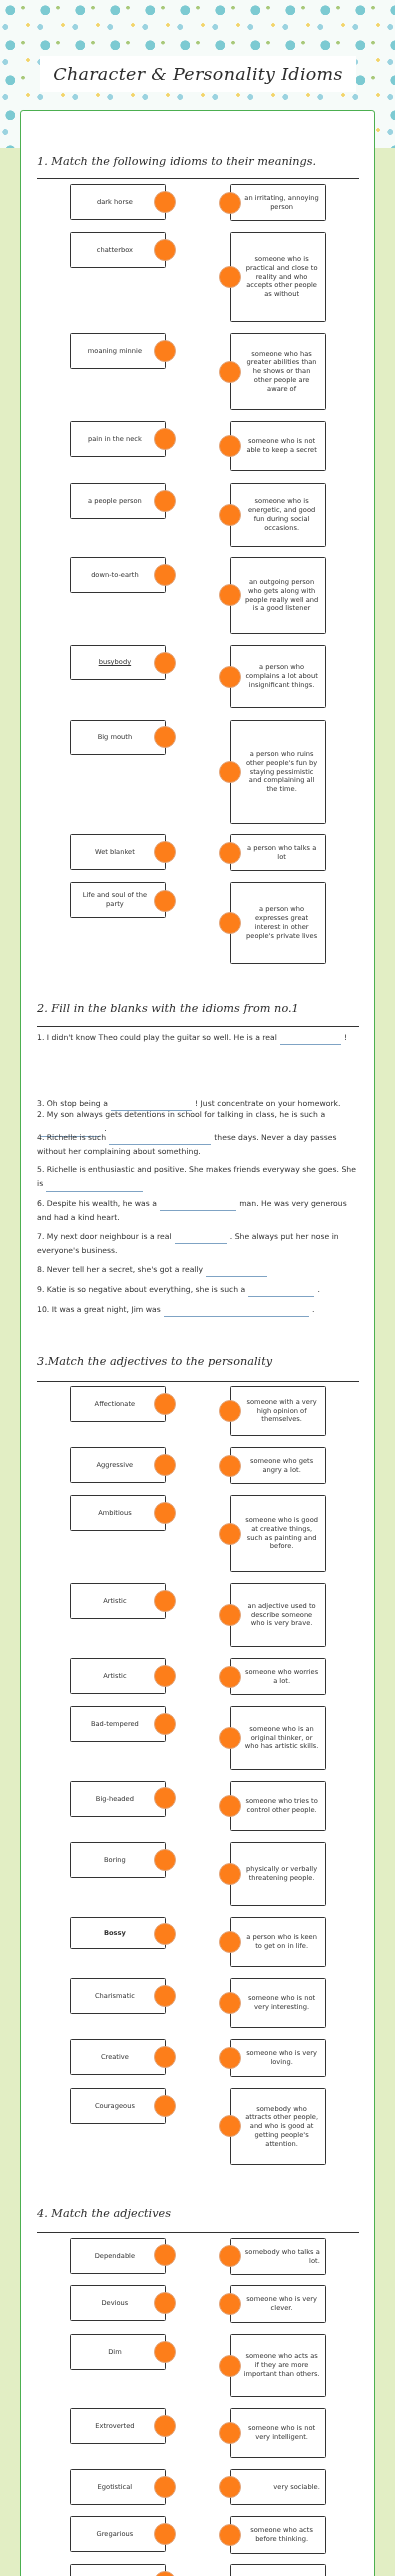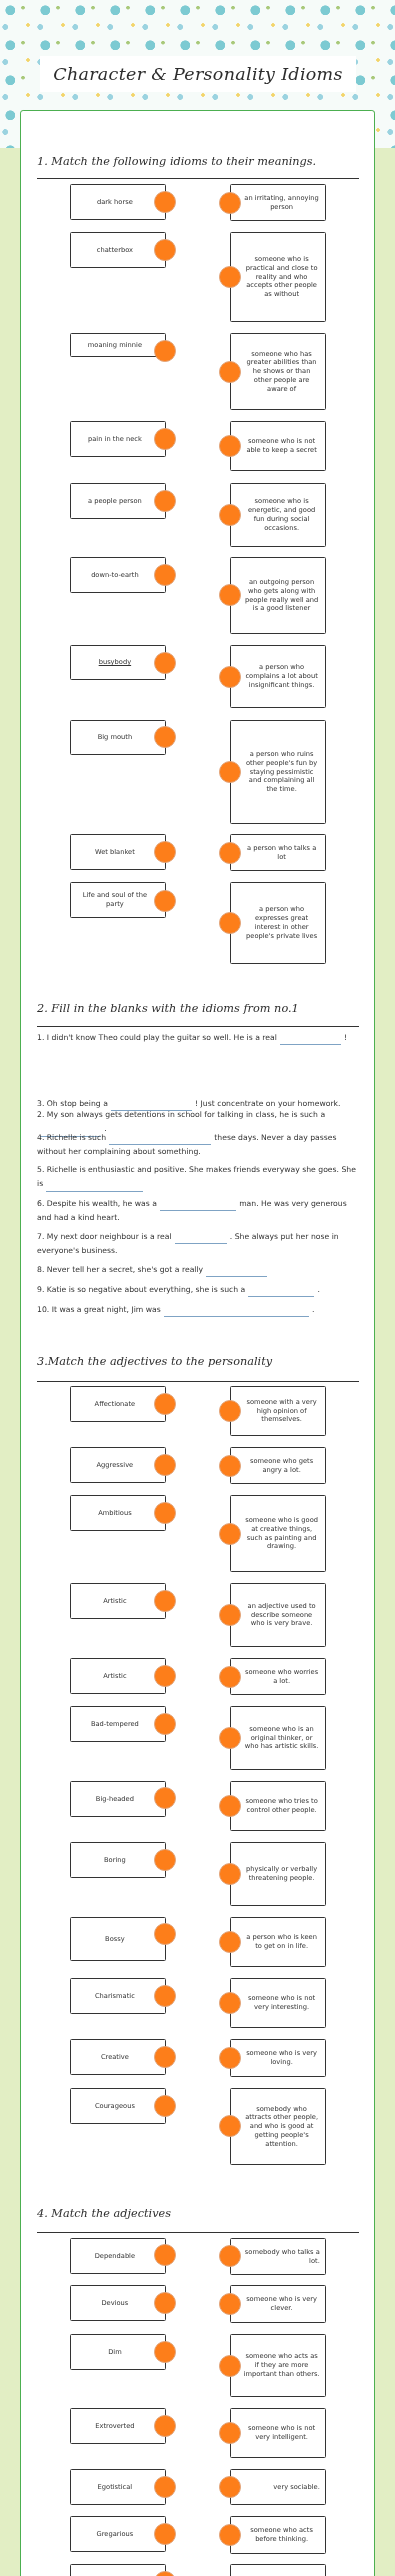--- a/index.html
+++ b/index.html
@@ -82,21 +82,21 @@
       </div>
       <div class="dot" style="left: 219px; top: 192px;"></div>
       <div class="mbox left" style="top: 232px; height: 36px;">
         <span>chatterbox</span>
       </div>
       <div class="dot" style="left: 154px; top: 239px;"></div>
       <div class="mbox right" style="top: 232px; height: 90px;">
         <span>someone who is practical and close to reality and who accepts other people as without</span>
       </div>
       <div class="dot" style="left: 219px; top: 266px;"></div>
-      <div class="mbox left" style="top: 333px; height: 24px;">
+      <div class="mbox left" style="top: 333px; height: 36px;">
         <span>moaning minnie</span>
       </div>
       <div class="dot" style="left: 154px; top: 340px;"></div>
       <div class="mbox right" style="top: 333px; height: 77px;">
         <span>someone who has greater abilities than he shows or than other people are aware of</span>
       </div>
       <div class="dot" style="left: 219px; top: 361px;"></div>
       <div class="mbox left" style="top: 421px; height: 36px;">
         <span>pain in the neck</span>
       </div>
@@ -187,21 +187,21 @@
       <div class="dot" style="left: 154px; top: 1454px;"></div>
       <div class="mbox right" style="top: 1447px; height: 37px;">
         <span>someone who gets angry a lot.</span>
       </div>
       <div class="dot" style="left: 219px; top: 1455px;"></div>
       <div class="mbox left" style="top: 1495px; height: 36px;">
         <span>Ambitious</span>
       </div>
       <div class="dot" style="left: 154px; top: 1502px;"></div>
       <div class="mbox right" style="top: 1495px; height: 77px;">
-        <span>someone who is good at creative things, such as painting and drawing.</span>
+        <span>someone who is good at creative things, such as painting and before.</span>
       </div>
       <div class="dot" style="left: 219px; top: 1523px;"></div>
       <div class="mbox left" style="top: 1583px; height: 36px;">
         <span>Artistic</span>
       </div>
       <div class="dot" style="left: 154px; top: 1590px;"></div>
       <div class="mbox right" style="top: 1583px; height: 64px;">
         <span>an adjective used to describe someone who is very brave.</span>
       </div>
       <div class="dot" style="left: 219px; top: 1604px;"></div>
@@ -230,21 +230,21 @@
       </div>
       <div class="dot" style="left: 219px; top: 1795px;"></div>
       <div class="mbox left" style="top: 1842px; height: 36px;">
         <span>Boring</span>
       </div>
       <div class="dot" style="left: 154px; top: 1849px;"></div>
       <div class="mbox right" style="top: 1842px; height: 64px;">
         <span>physically or verbally threatening people.</span>
       </div>
       <div class="dot" style="left: 219px; top: 1863px;"></div>
-      <div class="mbox left" style="top: 1917px; height: 44px;">
+      <div class="mbox left" style="top: 1917px; height: 32px; font-weight: bold;">
         <span>Bossy</span>
       </div>
       <div class="dot" style="left: 154px; top: 1923px;"></div>
       <div class="mbox right" style="top: 1917px; height: 50px;">
         <span>a person who is keen to get on in life.</span>
       </div>
       <div class="dot" style="left: 219px; top: 1931px;"></div>
       <div class="mbox left" style="top: 1978px; height: 36px;">
         <span>Charismatic</span>
       </div>

